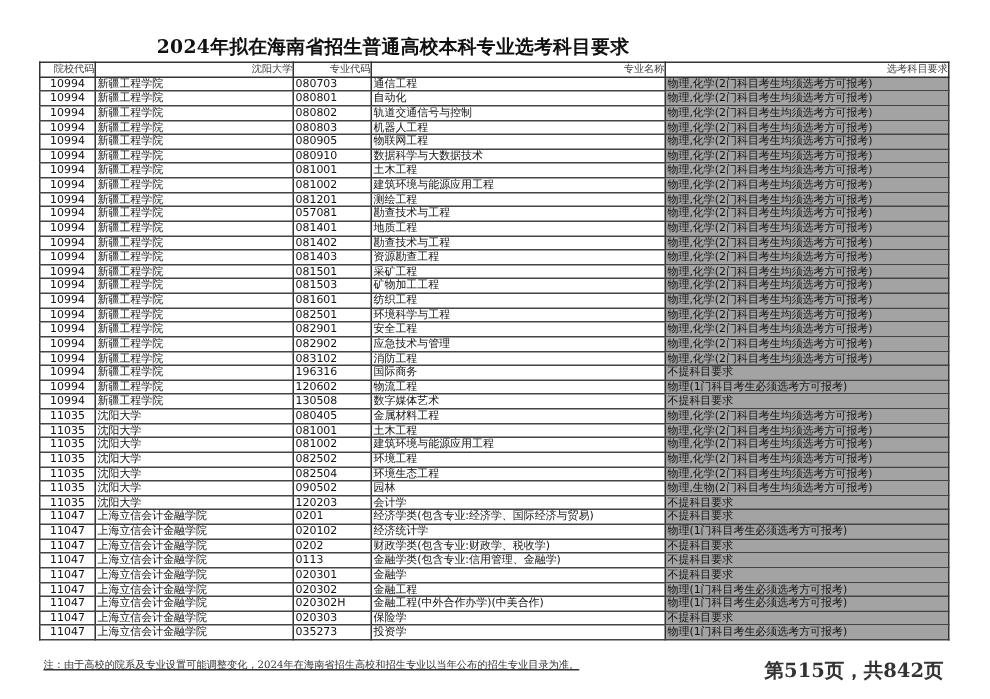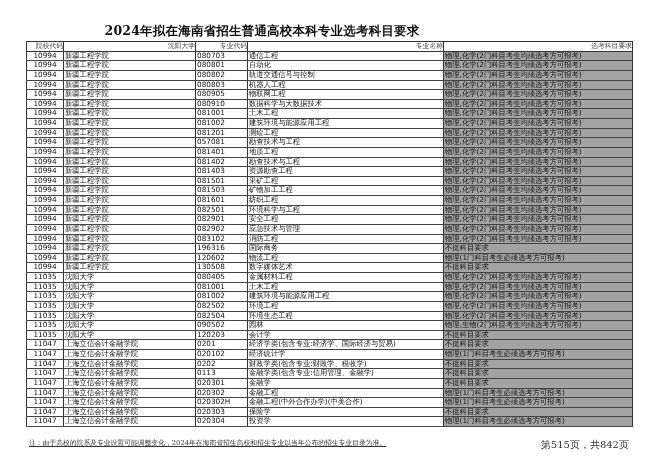--- a/index.html
+++ b/index.html
@@ -10,21 +10,21 @@
   table.grid col.c2 { width: 132px; }
   table.grid col.c3 { width: 52px; }
   table.grid col.c4 { width: 196px; }
   table.grid col.c5 { width: 189px; }
   table.grid th, table.grid td { border: 0.8px solid #333; padding: 0 0 0 1px; height: 8.64px; line-height: 8.6px; font-size: 7.3px; white-space: nowrap; overflow: hidden; font-weight: normal; }
   table.grid th { text-align: right; font-family: "DejaVu Serif", "Liberation Serif", serif; font-size: 6.8px; color: #444; }
   table.grid td.code { text-align: center; padding: 0; }
   table.grid td.req { background: #a3a3a3; margin-left: 29px; }
   table.grid tr.row td { border-bottom-color: #444; }
   .footer-note { position: absolute; left: 29px; top: 438px; font-family: "DejaVu Serif", "Liberation Serif", serif; font-size: 6.8px; color: #333; text-decoration: underline; }
-  .footer-page { position: absolute; right: 31px; top: 438px; font-family: "DejaVu Serif", "Liberation Serif", serif; font-size: 10px; color: #333; }
+  .footer-page { position: absolute; right: 31px; top: 438px; font-family: "DejaVu Serif", "Liberation Serif", serif; font-size: 13px; color: #333; font-weight: bold; }
 </style>
 </head>
 <body>
 
 <div class="title">2024年拟在海南省招生普通高校本科专业选考科目要求</div>
 
 <table class="grid">
   <colgroup>
       <col class="c1">
       <col class="c2">
@@ -304,21 +304,21 @@
       <tr class="row">
         <td class="code">11047</td>
         <td>上海立信会计金融学院</td>
         <td>020303</td>
         <td>保险学</td>
         <td class="req">不提科目要求</td>
       </tr>
       <tr class="row">
         <td class="code">11047</td>
         <td>上海立信会计金融学院</td>
-        <td>020304</td>
+        <td>035273</td>
         <td>投资学</td>
         <td class="req">物理(1门科目考生必须选考方可报考)</td>
       </tr>
     </tbody>
 </table>
 
 <div class="footer-note">注：由于高校的院系及专业设置可能调整变化，2024年在海南省招生高校和招生专业以当年公布的招生专业目录为准。</div>
 <div class="footer-page">第515页，共842页</div>
 
 </body></html>

